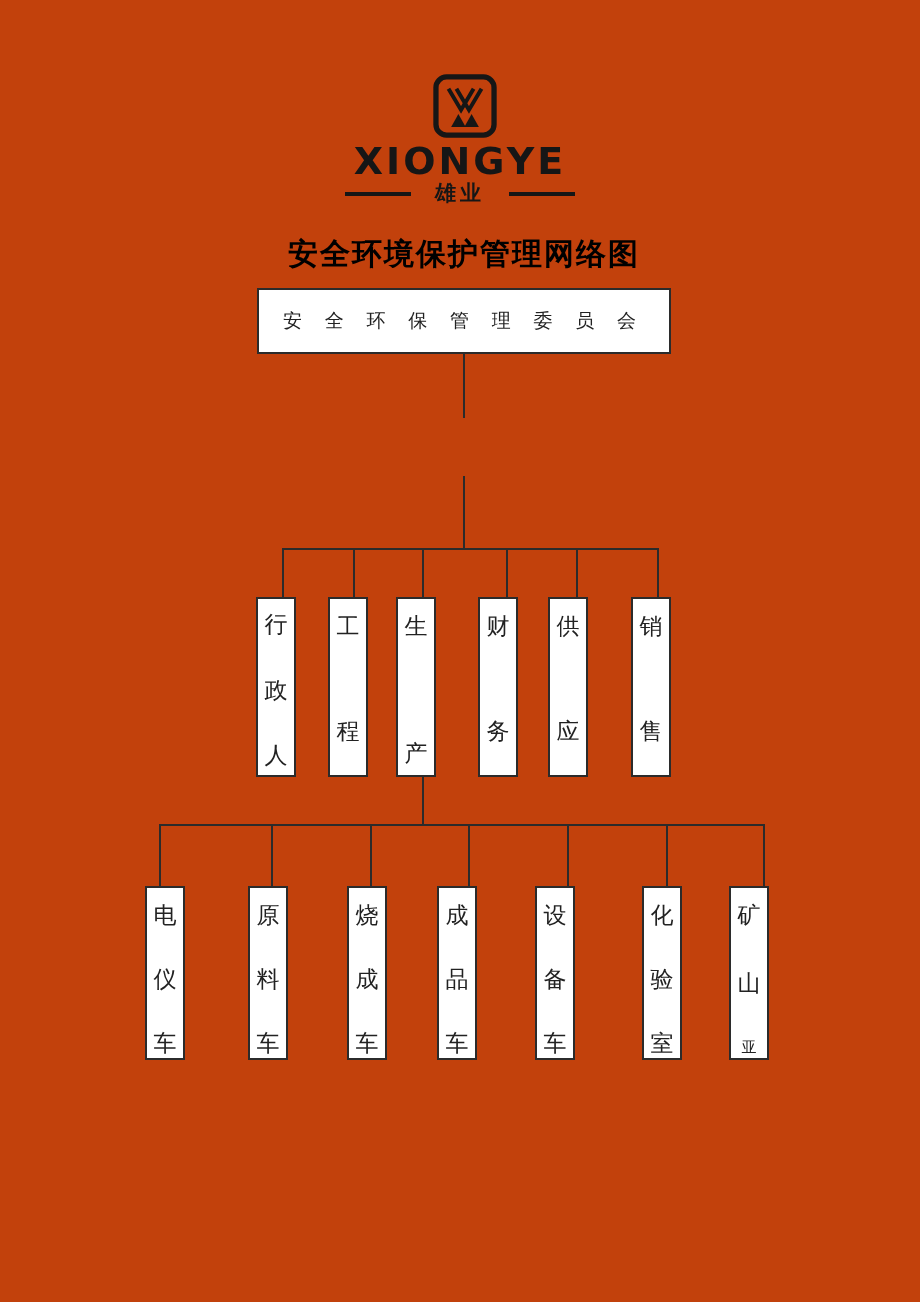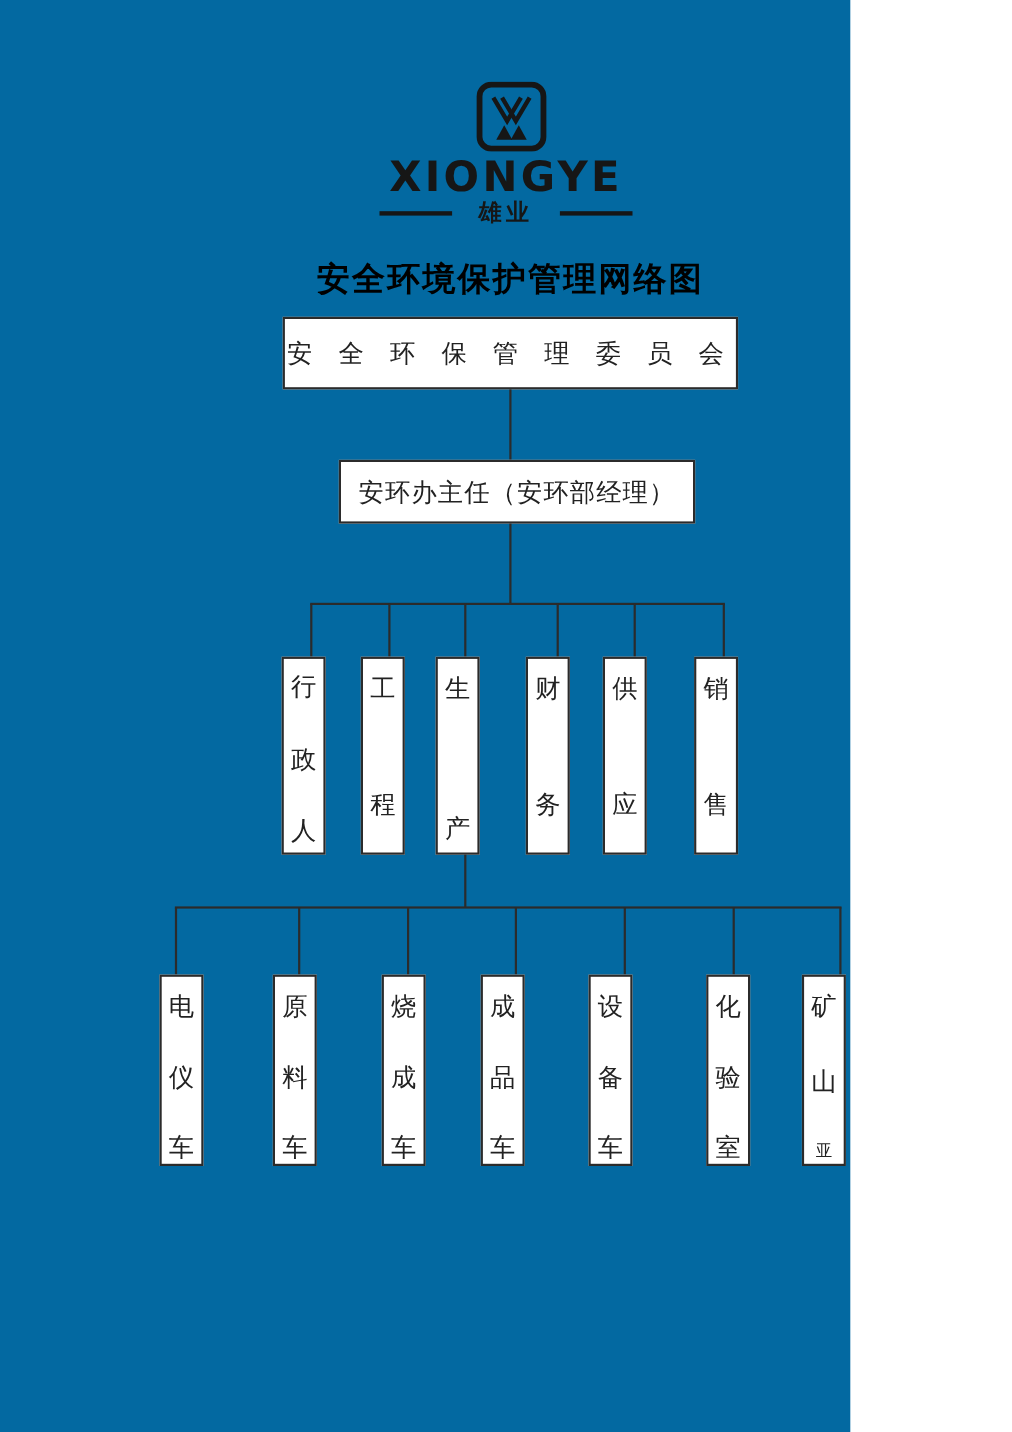--- a/index.html
+++ b/index.html
@@ -1,17 +1,17 @@
 <!DOCTYPE html>
 <html><head>
 <meta charset="utf-8">
 <style>
   html,body{margin:0;padding:0;background:#ffffff;}
   .page{
-    position:relative;width:773px;height:1302px;background:#0369a1;
+    position:relative;width:920px;height:1302px;background:#c2410c;
     font-family:"Liberation Sans",sans-serif;color:#1c1c1c;overflow:hidden;
   }
   
   .emblem{position:absolute;left:432px;top:74px;width:66px;height:64px;}
   .brand{
     position:absolute;left:0;top:142px;width:920px;text-align:center;
     font-family:"DejaVu Sans",sans-serif;font-weight:900;font-size:38px;
     letter-spacing:3px;color:#161616;line-height:1;
   }
   .subbrand{
@@ -28,21 +28,21 @@
     position:absolute;left:0;top:230px;width:920px;margin:4px;text-align:center;
     font-size:30px;font-weight:700;letter-spacing:2px;color:#000;
     font-family:"Liberation Sans",sans-serif;
   }
   
   .box{
     position:absolute;border:2px solid #2b2b2b;background:#ffffff;
     display:flex;align-items:center;justify-content:center;box-sizing:border-box;
     font-family:"Liberation Serif",serif;color:#222;
   }
-  .box-l1{left:257px;top:288px;width:414px;height:66px;font-size:23px;letter-spacing:9px;font-family:Liberation Serif, serif;}
+  .box-l1{left:257px;top:288px;width:414px;height:66px;font-size:19px;letter-spacing:9px;font-family:Liberation Serif, serif;}
   .box-l2{left:308px;top:418px;width:324px;height:58px;font-size:23px;letter-spacing:1px;}
   .vbox{
     position:absolute;width:40px;border:2px solid #2b2b2b;background:#fff;
     box-sizing:border-box;display:flex;flex-direction:column;align-items:center;
     justify-content:space-between;font-size:23px;line-height:1;
     font-family:"Liberation Serif",serif;color:#222;
   }
   .row3 .vbox{top:597px;height:180px;}
   .row4 .vbox{top:886px;height:174px;padding:16px 0 3px;}
   .vbox.n2{padding:16px 0 32px;}
@@ -80,23 +80,20 @@
   </div>
 
   <h1 class="title">安全环境保护管理网络图</h1>
 
   <div class="box box-l1">
     <span>安 全 环 保 管 理 委 员 会</span>
   </div>
 
   <div class="vline" style="left:463px;top:354px;height:64px;"></div>
 
-  <div class="box box-l2">
-    <span>安环办主任（安环部经理）</span>
-  </div>
 
   <div class="vline" style="left:463px;top:476px;height:73px;"></div>
   <div class="hline" style="left:282px;top:548px;width:377px;"></div>
   <div class="vline" style="left:282px;top:549px;height:48px;"></div>
   <div class="vline" style="left:353px;top:549px;height:48px;"></div>
   <div class="vline" style="left:422px;top:549px;height:48px;"></div>
   <div class="vline" style="left:506px;top:549px;height:48px;"></div>
   <div class="vline" style="left:576px;top:549px;height:48px;"></div>
   <div class="vline" style="left:657px;top:549px;height:48px;"></div>
 

